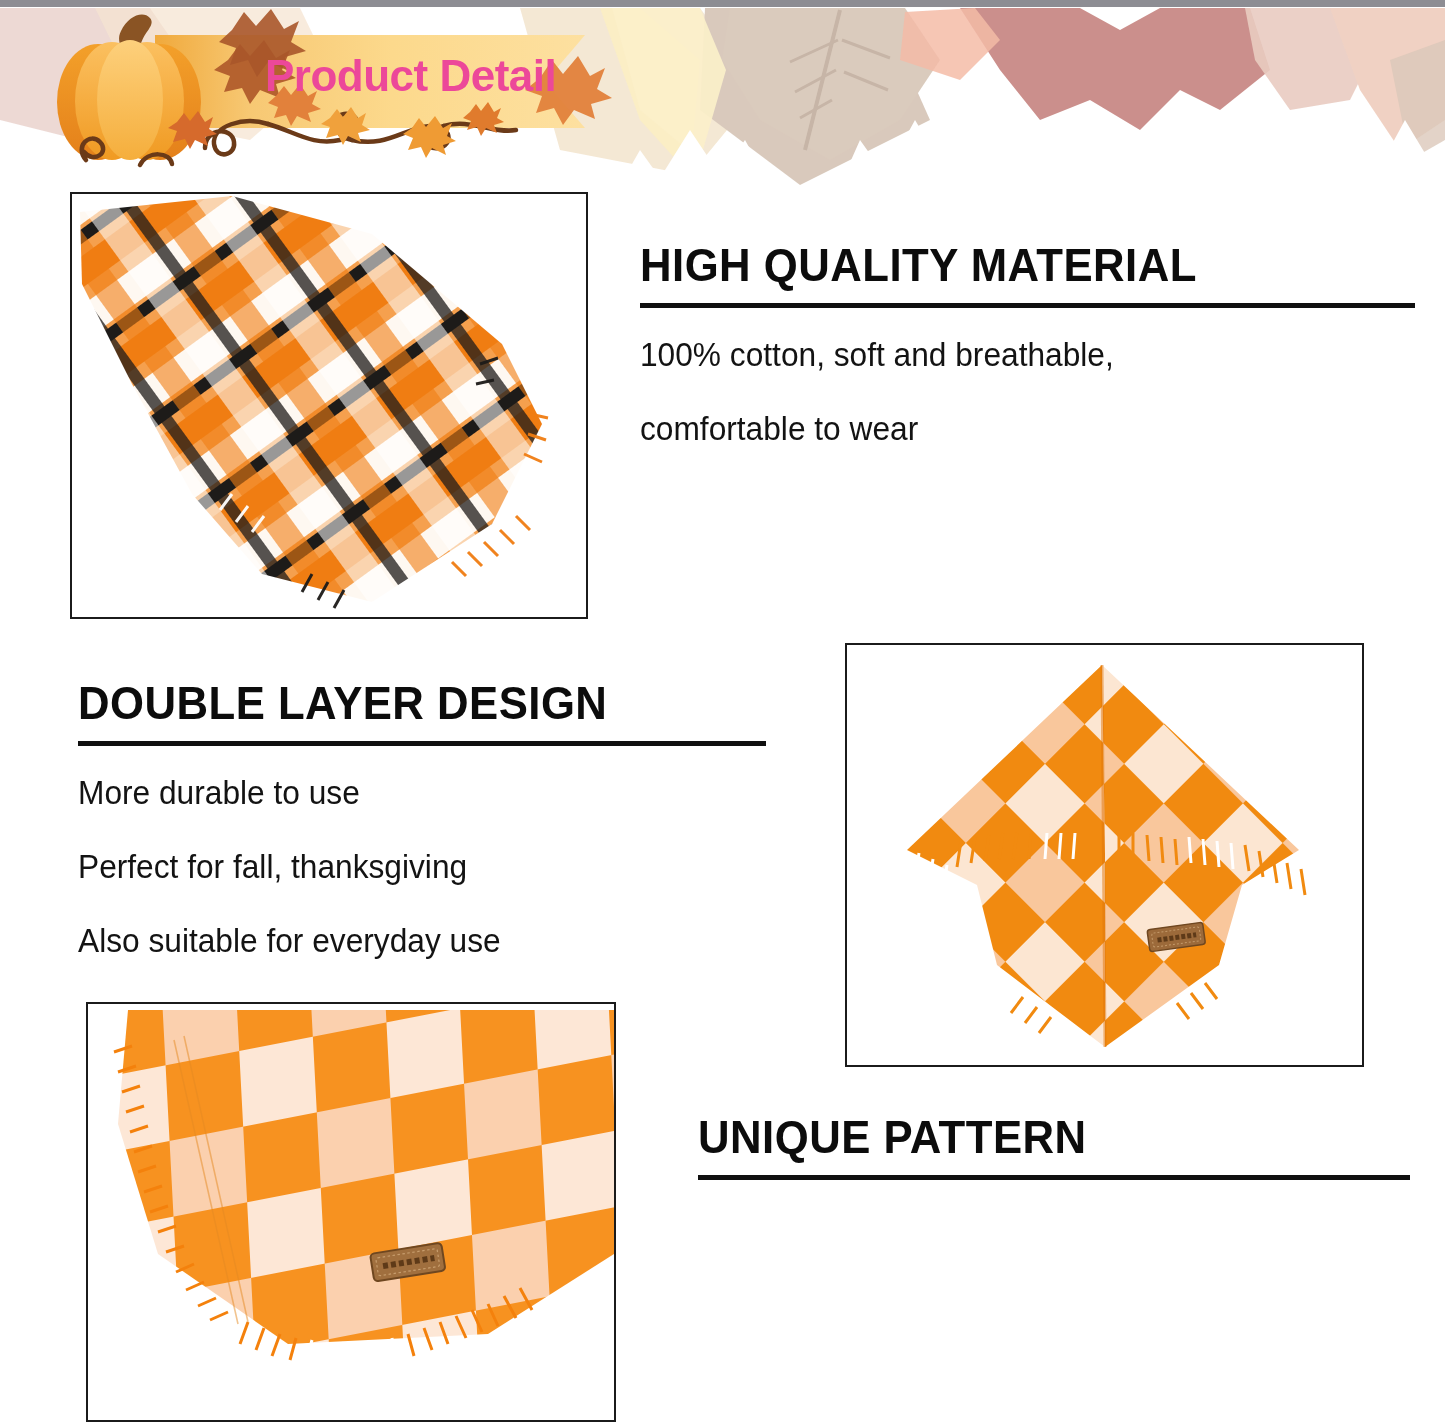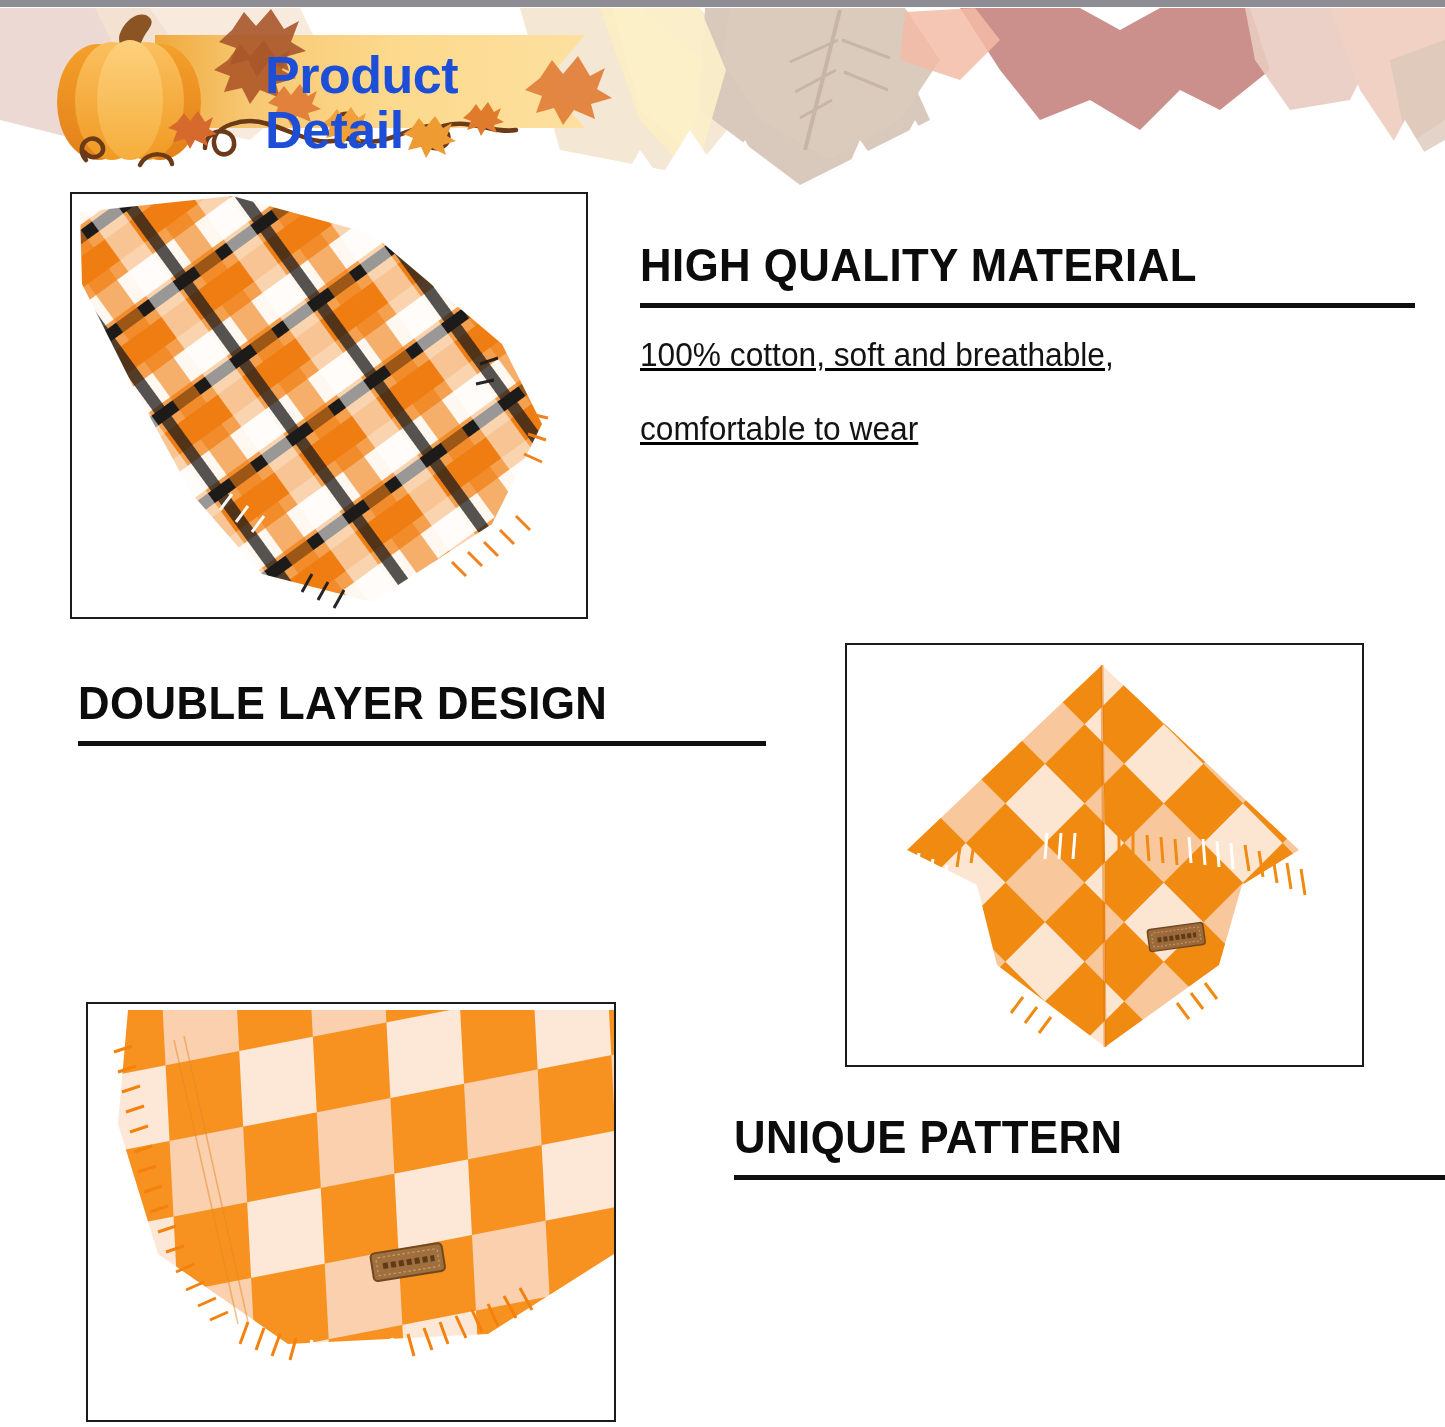--- a/index.html
+++ b/index.html
@@ -22,21 +22,21 @@
     font-weight: bold;
     font-size: 47px;
     letter-spacing: 0.5px;
     color: #0c0c0c;
     white-space: nowrap;
     transform: scaleX(0.93);
     transform-origin: left center;
     line-height: 1.05;
   }
   .sec-rule { height: 5px; background: #101010; margin-top: 14px; }
-  .sec-body { margin-top: 30px; text-decoration: underline; }
+  .sec-body { margin-top: 30px; }
   .sec-line {
     font-size: 33px;
     color: #131313;
     line-height: 1.0;
     margin-bottom: 41px;
     white-space: nowrap;
     transform: scaleX(0.96);
     transform-origin: left center;
   }
   .sec-line:last-child { margin-bottom: 0; }
@@ -134,21 +134,21 @@
         <path d="M412,128 L419,118 L426,127 L435,116 L443,128 L452,123 L447,136 L456,141 L443,145 L446,155 L432,148 L426,158 L421,147 L408,150 L413,138 L403,134 Z" fill="#ef9b34"></path>
         <path d="M470,112 L476,104 L481,111 L488,102 L494,112 L501,108 L497,118 L504,122 L494,125 L497,133 L486,128 L481,136 L477,127 L467,130 L471,121 L463,118 Z" fill="#e07b2d"></path>
       </g>
       <g>
         <path d="M540,78 L552,60 L563,74 L578,56 L590,76 L605,68 L597,89 L612,98 L591,104 L595,119 L574,110 L563,125 L554,108 L536,113 L542,96 L525,90 Z" fill="#e2813b" opacity="0.95"></path>
         <path d="M232,30 L244,12 L256,26 L271,9 L284,29 L299,21 L291,42 L306,51 L285,57 L289,71 L268,62 L257,77 L248,60 L230,65 L236,48 L219,42 Z" fill="#a9562a" opacity="0.9"></path>
       </g>
     </svg>
 
     <div style="position:absolute; left:265px; top:48px; width:300px; height:55px; z-index:6;
-                font-size:52px; font-weight:bold; color:#1d4ed8; letter-spacing:-0.5px;
+                font-size:44px; font-weight:bold; color:#ec4899; letter-spacing:-0.5px;
                 font-family:'Liberation Sans', sans-serif; line-height:55px;">Product Detail</div>
   </div>
 
   <div class="photo" style="left:70px; top:192px; width:518px; height:427px;">
     <svg width="514" height="423" viewBox="0 0 514 423">
       <rect width="514" height="423" fill="#ffffff"></rect>
       <defs>
         <clipPath id="sc1">
           <path d="M8,18 L160,2 L300,40 L430,150 L470,230 L420,330 L300,408 L190,380 L120,300 L60,190 L10,90 Z"></path>
         </clipPath>
@@ -188,20 +188,25 @@
     <div class="sec-rule"></div>
     <div class="sec-body">
       <div class="sec-line">100% cotton, soft and breathable,</div>
       <div class="sec-line">comfortable to wear</div>
     </div>
   </div>
 
   <div class="txtblock" style="left:78px; top:678px; width:688px;">
     <div class="sec-title">DOUBLE LAYER DESIGN</div>
     <div class="sec-rule"></div>
+    <div class="sec-body">
+      <div class="sec-line">More durable to use</div>
+      <div class="sec-line">Perfect for fall, thanksgiving</div>
+      <div class="sec-line">Also suitable for everyday use</div>
+    </div>
   </div>
 
   <div class="photo" style="left:845px; top:643px; width:519px; height:424px;">
     <svg width="515" height="420" viewBox="0 0 515 420">
       <rect width="515" height="420" fill="#ffffff"></rect>
       <defs>
         <clipPath id="scL">
           <path d="M255,20 L60,205 L130,240 L150,320 L258,402 L258,210 Z"></path>
         </clipPath>
         <clipPath id="scR">
@@ -322,18 +327,18 @@
           <rect x="27" y="11" width="5" height="6"></rect>
             <rect x="35" y="11" width="5" height="6"></rect>
           <rect x="43" y="11" width="5" height="6"></rect>
             <rect x="51" y="11" width="5" height="6"></rect>
           <rect x="59" y="11" width="4" height="6"></rect>
         </g>
       </g>
     </svg>
   </div>
 
-  <div class="txtblock" style="left:698px; top:1112px; width:712px;margin-left:36px;">
+  <div class="txtblock" style="left:698px; top:1112px; width:712px;">
     <div class="sec-title">UNIQUE PATTERN</div>
     <div class="sec-rule"></div>
   </div>
 
 </div>
 
 </body></html>

